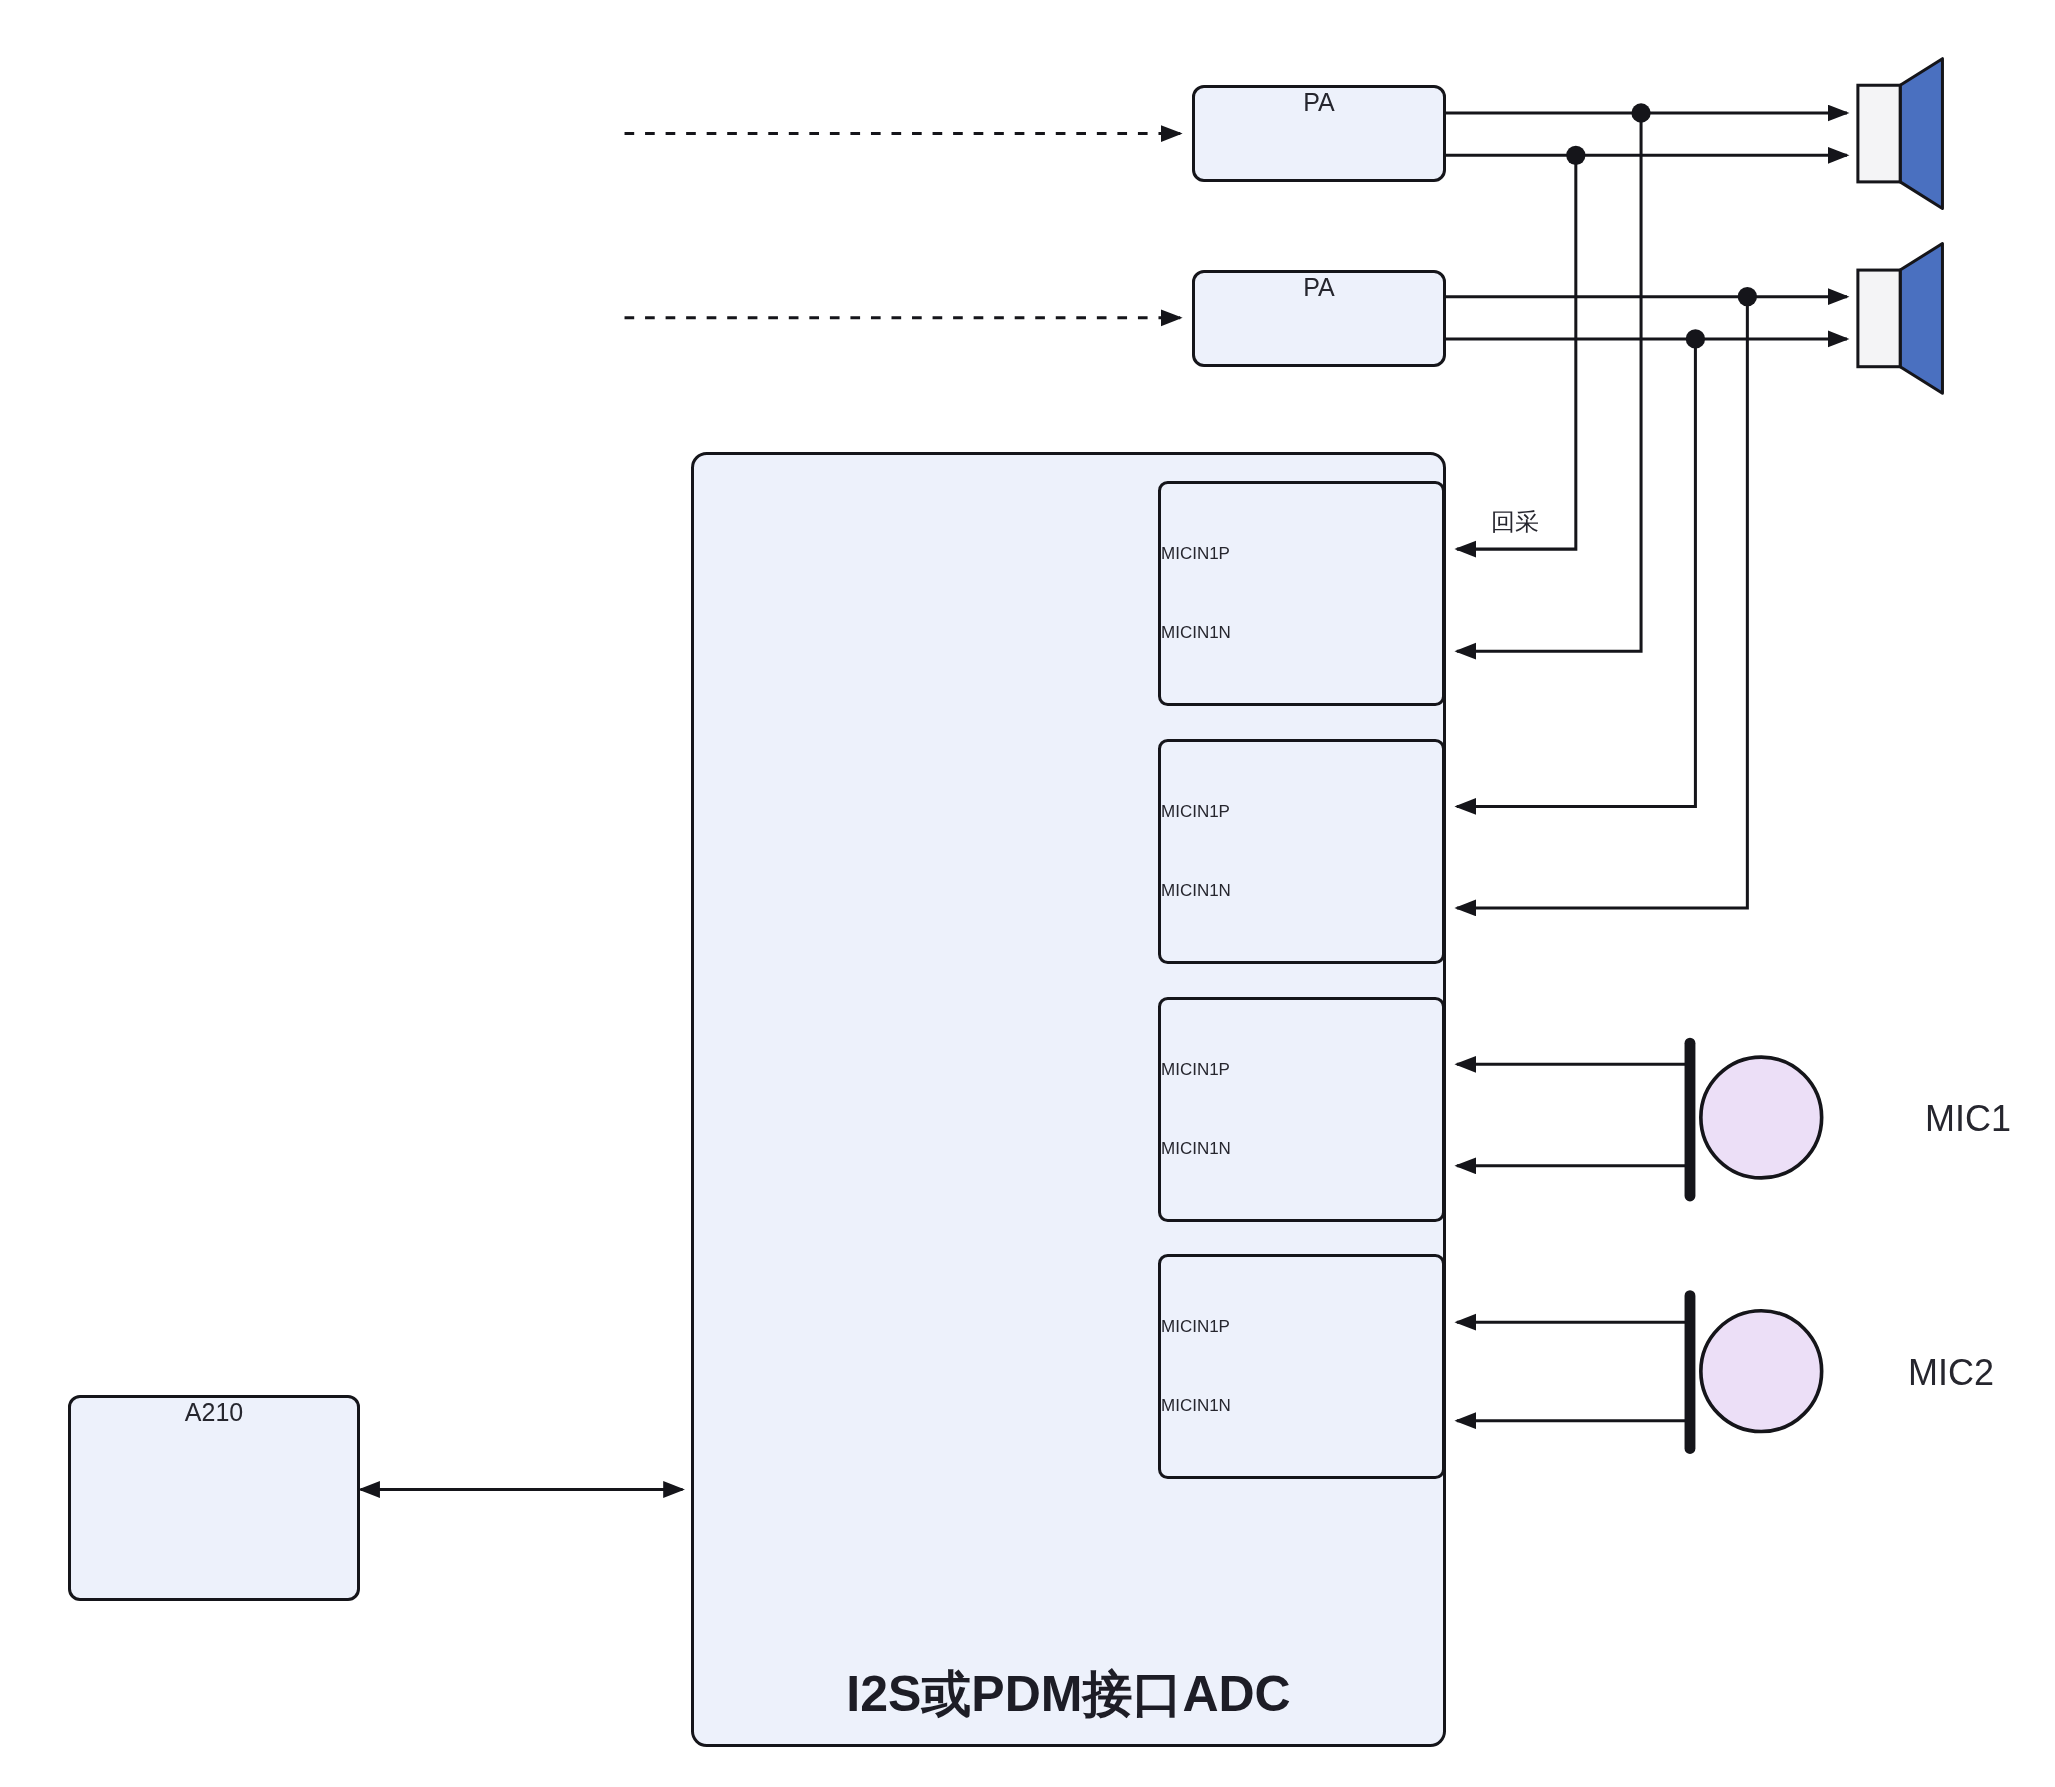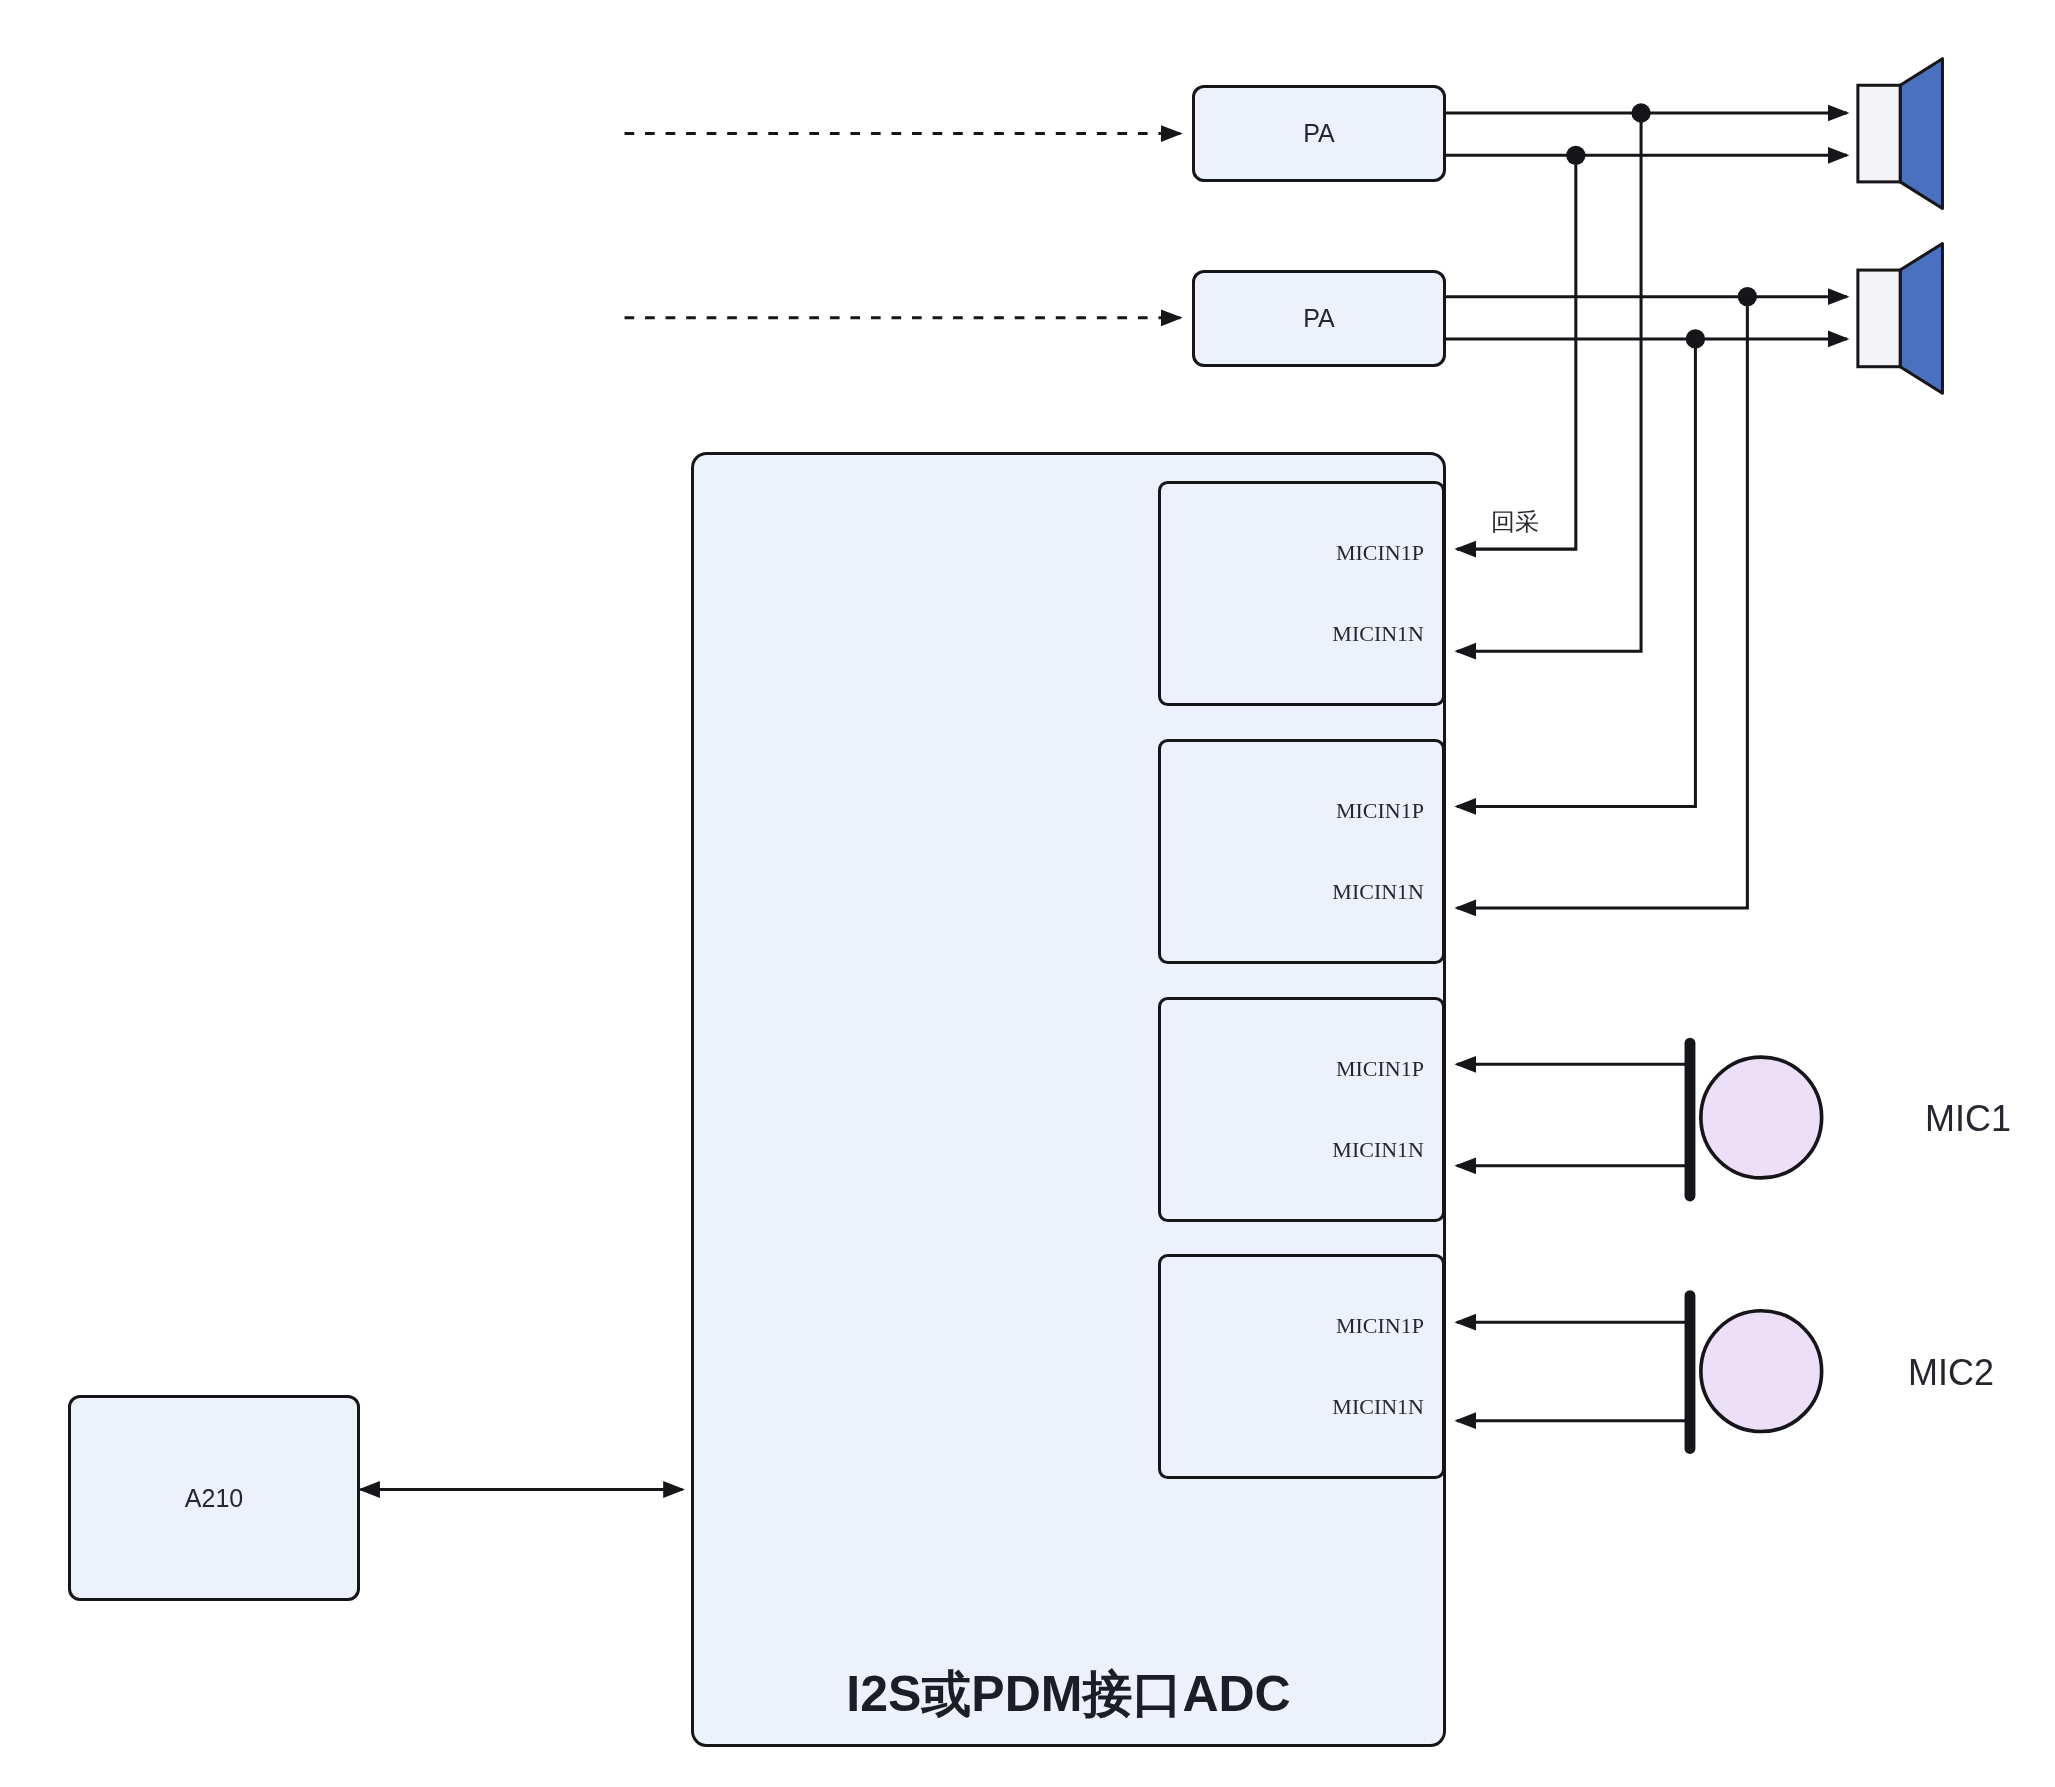--- a/index.html
+++ b/index.html
@@ -7,25 +7,25 @@
   body { font-family: "Liberation Sans", "DejaVu Sans", sans-serif; color: #26262e; }
 
   .canvas { position: relative; width: 2056px; height: 1788px; background: #ffffff; overflow: hidden; }
 
   .wires { position: absolute; left: 0; top: 0; }
   .wire { stroke: #15151a; stroke-width: 5; fill: none; }
   .wire.dashed { stroke-dasharray: 16 18; }
   .dot { fill: #15151a; stroke: none; }
 
   .box { position: absolute; background: #edf1fb; border: 3px solid #15151a;
-         display: flex; align-items: center; justify-content: center; color: #26262e; }
+         display: flex; align-items: flex-start; justify-content: center; color: #26262e; }
   .pa   { border-radius: 12px; font-size: 25px; }
   .adc  { border-radius: 15.7px; display: block; }
   .micin{ border-radius: 9.7px; flex-direction: column; justify-content: space-evenly;
-          align-items: flex-end; padding-right: 18px; font-size: 22px; font-family: Liberation Serif, serif; }
+          padding-right: 18px; font-size: 17px; }
   .i2s  { border-radius: 8.5px; font-size: 26.6px; }
   .a210 { border-radius: 12px; font-size: 25px; }
 
   .adc-title { position: absolute; bottom: 15.7px; left: 0; width: 100%; text-align: center;
                font-size: 50px; font-weight: bold; color: #1d1d26; }
 
   .float-label { position: absolute; white-space: nowrap; color: #26262e; }
   .mic-label { font-size: 36px; }
   .loopback-label { font-size: 24px; }
 </style>

